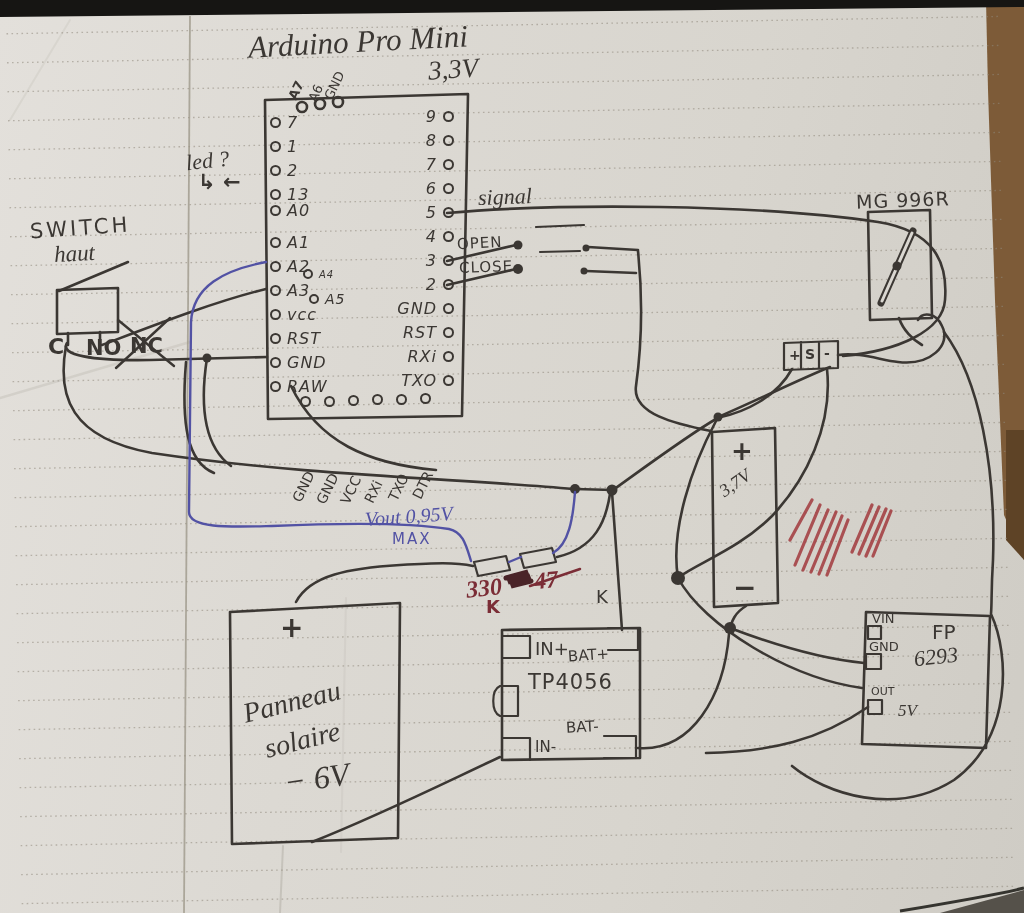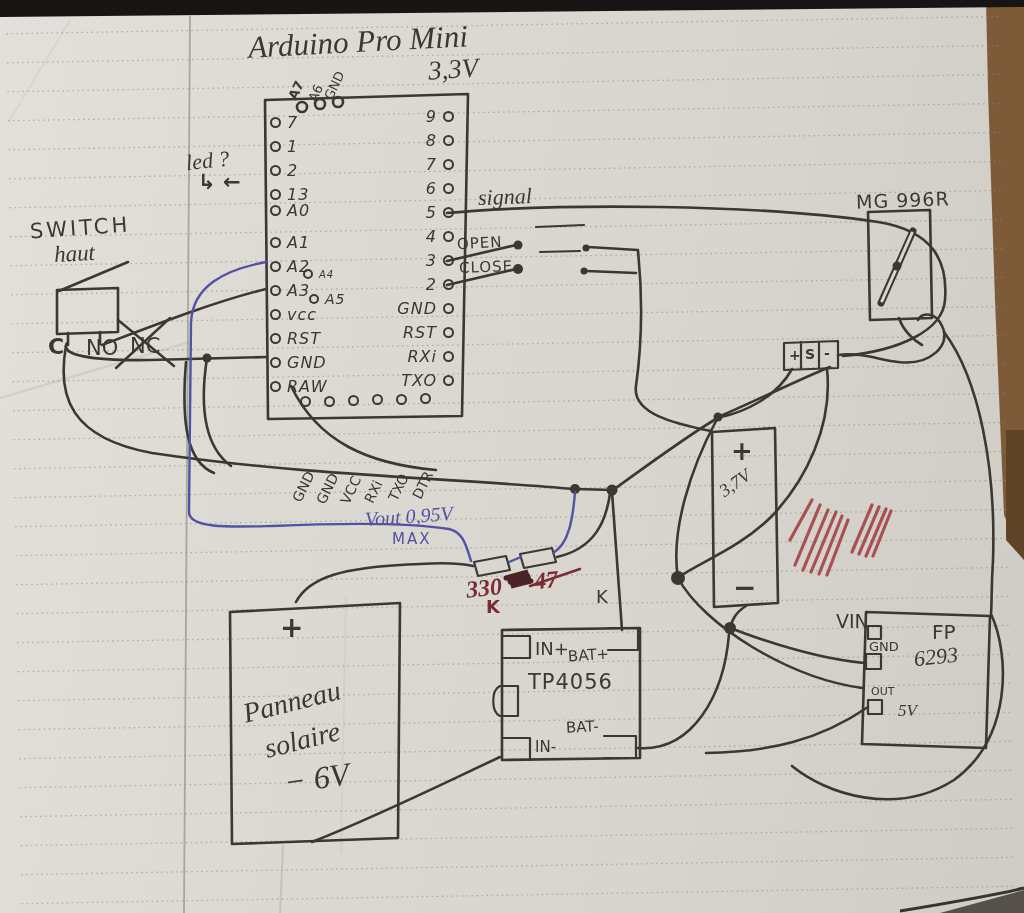--- a/index.html
+++ b/index.html
@@ -272,22 +272,22 @@
   <div class="abs pr rot" style="left:386px;top:497px;font-size:14px;transform:rotate(-64deg);">TXO</div>
   <div class="abs pr rot" style="left:410px;top:495px;font-size:14px;transform:rotate(-64deg);">DTR</div>
 
   <div class="abs hw" style="left:186px;top:150px;font-size:22px;transform:rotate(-6deg);">led ?</div>
   <div class="abs pr" style="left:198px;top:172px;font-size:21px;font-weight:bold;">↳  ←</div>
   <div class="abs hw" style="left:478px;top:186px;font-size:22px;transform:rotate(-2deg);">signal</div>
 
   <div class="abs pr" style="left:30px;top:218px;font-size:21px;letter-spacing:3px;transform:rotate(-4deg);">SWITCH</div>
   <div class="abs hw" style="left:54px;top:242px;font-size:23px;transform:rotate(-3deg);">haut</div>
   <div class="abs pr" style="left:48px;top:336px;font-size:22px;font-weight:bold;">C</div>
-  <div class="abs pr" style="left:86px;top:338px;font-size:21px;font-weight:normal;">NO</div>
-  <div class="abs pr" style="left:130px;top:336px;font-size:21px;font-weight:normal;">NC</div>
+  <div class="abs pr" style="left:86px;top:338px;font-size:21px;font-weight:bold;">NO</div>
+  <div class="abs pr" style="left:130px;top:336px;font-size:21px;font-weight:bold;">NC</div>
 
   <div class="abs pr" style="left:457px;top:236px;font-size:15px;transform:rotate(-3deg);letter-spacing:1px;">OPEN</div>
   <div class="abs pr" style="left:459px;top:260px;font-size:15px;transform:rotate(-2deg);letter-spacing:1px;">CLOSE</div>
 
   <div class="abs pr" style="left:856px;top:191px;font-size:19px;letter-spacing:1px;transform:rotate(-2deg);">MG 996R</div>
   <div class="abs pr" style="left:789px;top:348px;font-size:14px;font-weight:bold;">+</div>
   <div class="abs pr" style="left:805px;top:347px;font-size:14px;font-weight:bold;">S</div>
   <div class="abs pr" style="left:824px;top:346px;font-size:14px;font-weight:bold;">-</div>
 
   <div class="abs pr" style="left:731px;top:438px;font-size:26px;font-weight:bold;">+</div>
@@ -307,18 +307,18 @@
   <div class="abs hw" style="left:284px;top:762px;font-size:32px;transform:rotate(-8deg);">− 6V</div>
 
   <div class="abs pr" style="left:528px;top:672px;font-size:21px;letter-spacing:1px;text-align:center;">TP4056</div>
   <div class="abs pr" style="left:535px;top:640px;font-size:18px;">IN+</div>
   <div class="abs pr" style="left:568px;top:648px;font-size:15px;transform:rotate(-4deg);">BAT+</div>
   <div class="abs pr" style="left:535px;top:740px;font-size:15px;">IN-</div>
   <div class="abs pr" style="left:566px;top:720px;font-size:15px;transform:rotate(-3deg);">BAT-</div>
 
   <div class="abs pr" style="left:932px;top:622px;font-size:20px;">FP</div>
   <div class="abs hw" style="left:914px;top:646px;font-size:22px;transform:rotate(-6deg);">6293</div>
-  <div class="abs pr" style="left:836px;top:612px;font-size:19px;">VIN</div>
+  <div class="abs pr" style="left:872px;top:612px;font-size:13px;">VIN</div>
   <div class="abs pr" style="left:869px;top:640px;font-size:13px;">GND</div>
   <div class="abs pr" style="left:871px;top:686px;font-size:11px;">OUT</div>
   <div class="abs hw" style="left:898px;top:702px;font-size:17px;">5V</div>
 
 </div>
 
 </body></html>

